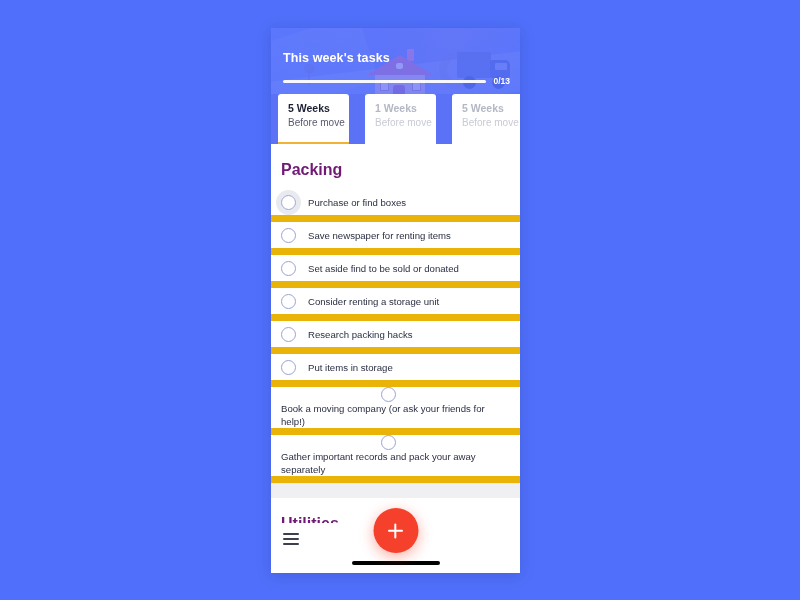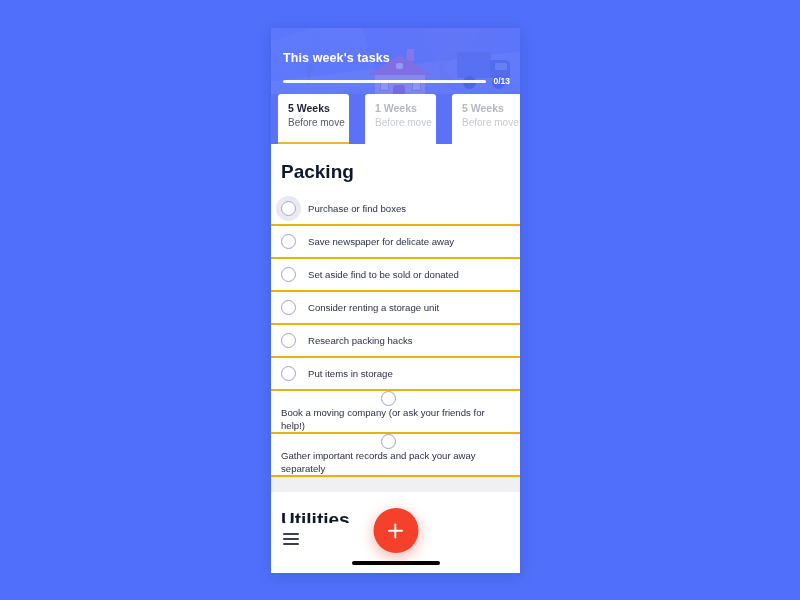--- a/index.html
+++ b/index.html
@@ -167,28 +167,28 @@
   }
 
   
   #content {
     background: #ffffff;
     height: 429px;
     position: relative;
     overflow: hidden;
   }
   .section-head {
-    font-size: 19px; font-weight: bold; color: #0f172a;
+    font-size: 16px; font-weight: bold; color: #701a75;
     padding: 17px 0 10px 10px;
   }
   .task {
     display: flex; align-items: center;
     padding: 0 12px 0 10px;
     min-height: 33px;
-    border-bottom: 2px solid #eab308;
+    border-bottom: 7px solid #eab308;
     box-sizing: border-box;
   }
   .task-check {
     width: 15px; height: 15px; border-radius: 50%;
     border: 1.3px solid #9aa3d6;
     flex: 0 0 auto; margin-right: 12px;
     box-sizing: border-box;
   }
   .task.focused .task-check {
     box-shadow: 0 0 0 5px #e9eaef;
@@ -301,21 +301,21 @@
   <div id="content">
 
     <div class="section-head">Packing</div>
 
     <div class="task focused">
       <div class="task-check"></div>
       <div class="task-label">Purchase or find boxes</div>
     </div>
     <div class="task">
       <div class="task-check"></div>
-      <div class="task-label">Save newspaper for delicate away</div>
+      <div class="task-label">Save newspaper for renting items</div>
     </div>
     <div class="task">
       <div class="task-check"></div>
       <div class="task-label">Set aside find to be sold or donated</div>
     </div>
     <div class="task">
       <div class="task-check"></div>
       <div class="task-label">Consider renting a storage unit</div>
     </div>
     <div class="task">

